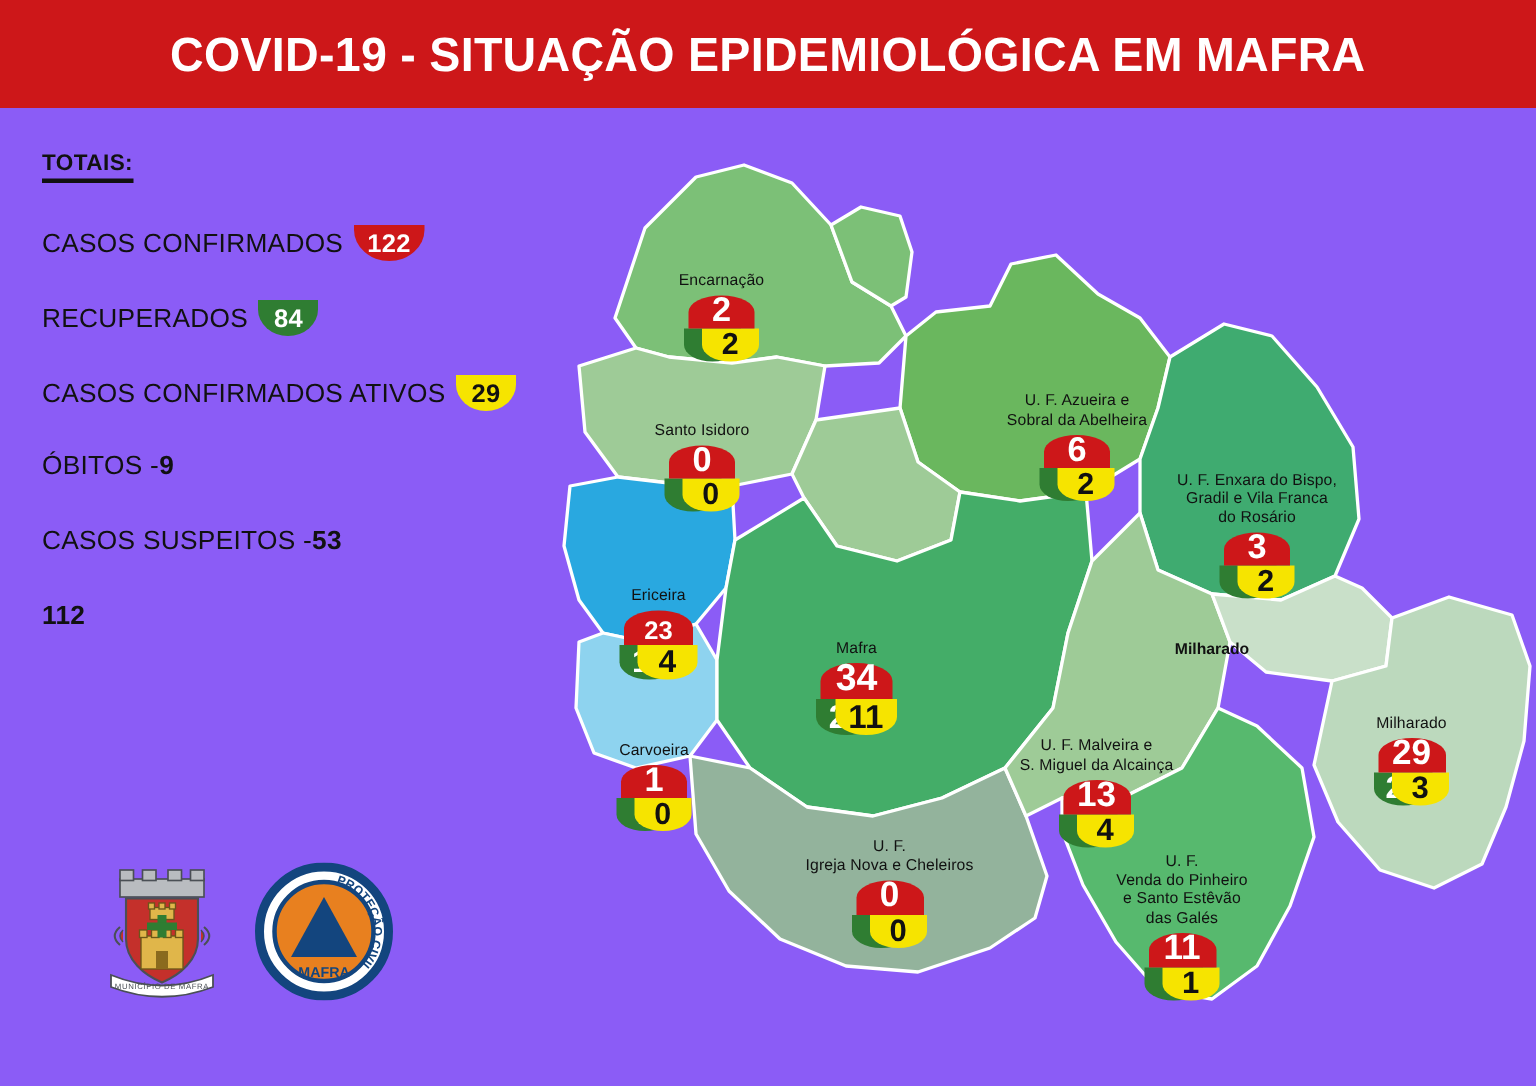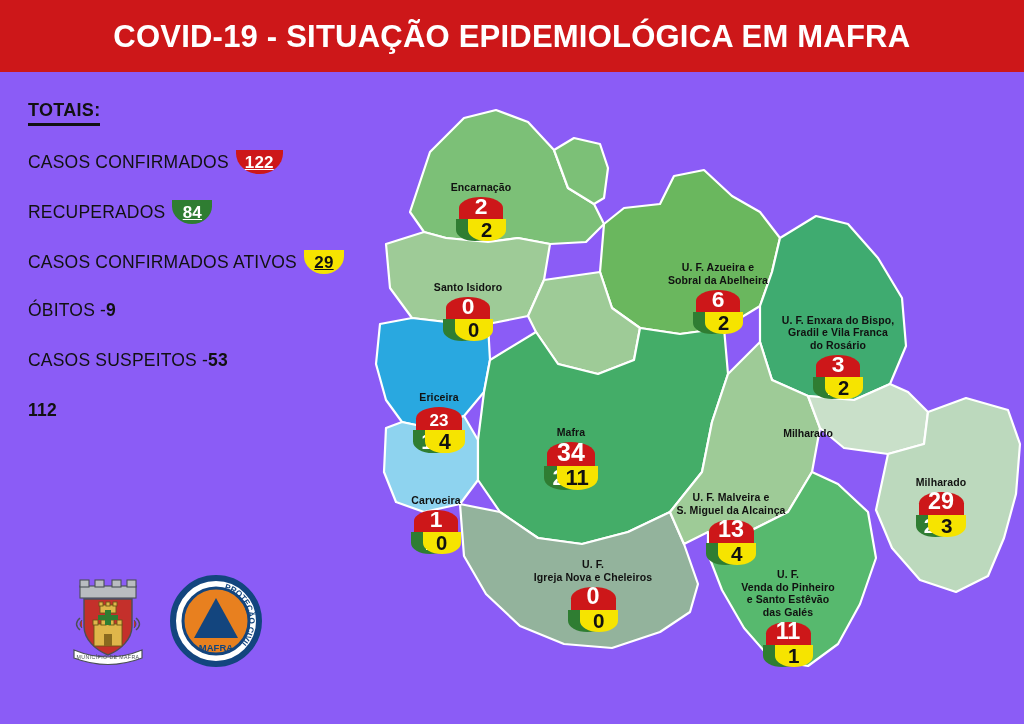--- a/index.html
+++ b/index.html
@@ -32,21 +32,21 @@
   #stats {
     position: absolute; left: 0; top: 150; width: 370px; height: 420px;
   }
   #stats-date {
     position: absolute; left: 130px; top: 40px;
     font-size: 25px; font-weight: bold; color: #111;
     letter-spacing: -0.3px;
   }
   #stats-totais {
     position: absolute; left: 28px; top: 100px;
-    font-size: 18px; font-weight: bold; color: #111;
+    font-size: 15px; font-weight: bold; color: #111;
     border-bottom: 3px solid #111;
     padding-bottom: 2px;
     letter-spacing: 0.3px;
   }
   .stat-row {
     position: absolute; left: 28px;
     display: flex; align-items: center;
     font-size: 17.5px; color: #111; letter-spacing: 0.2px;
     white-space: nowrap;
   }
@@ -56,21 +56,20 @@
   .badge {
     position: relative;
     margin-left: 7px;
     height: 23px;
     min-width: 40px;
     border-radius: 0 0 26px 26px / 0 0 23px 23px;
     display: flex; align-items: center; justify-content: center;
     padding: 12px 9px;
     font-size: 17px; font-weight: bold;
     line-height: 1;
-    text-decoration: underline;
   }
   .badge.red { background: #cd1719; color: #fff; }
   .badge.green { background: #2f7d32; color: #fff; }
   .badge.yellow { background: #f6e400; color: #111; }
 
   
   #logos { position: absolute; left: 60px; top: 572px; width: 220px; height: 100px; }
   .logo { position: absolute; }
 
   
@@ -79,21 +78,21 @@
 
   
   .marker { position: absolute; width: 0; height: 0; }
   .marker .mlabel {
     position: absolute;
     left: 50%;
     transform: translateX(-50%);
     white-space: nowrap;
     text-align: center;
     font-size: 10.5px;
-    font-weight: bold;
+    font-weight: normal;
     color: #111;
     line-height: 12.5px;
     letter-spacing: 0.1px;
   }
   .half {
     position: absolute;
     display: flex; align-items: center; justify-content: center;
     font-weight: bold;
     line-height: 1;
   }

